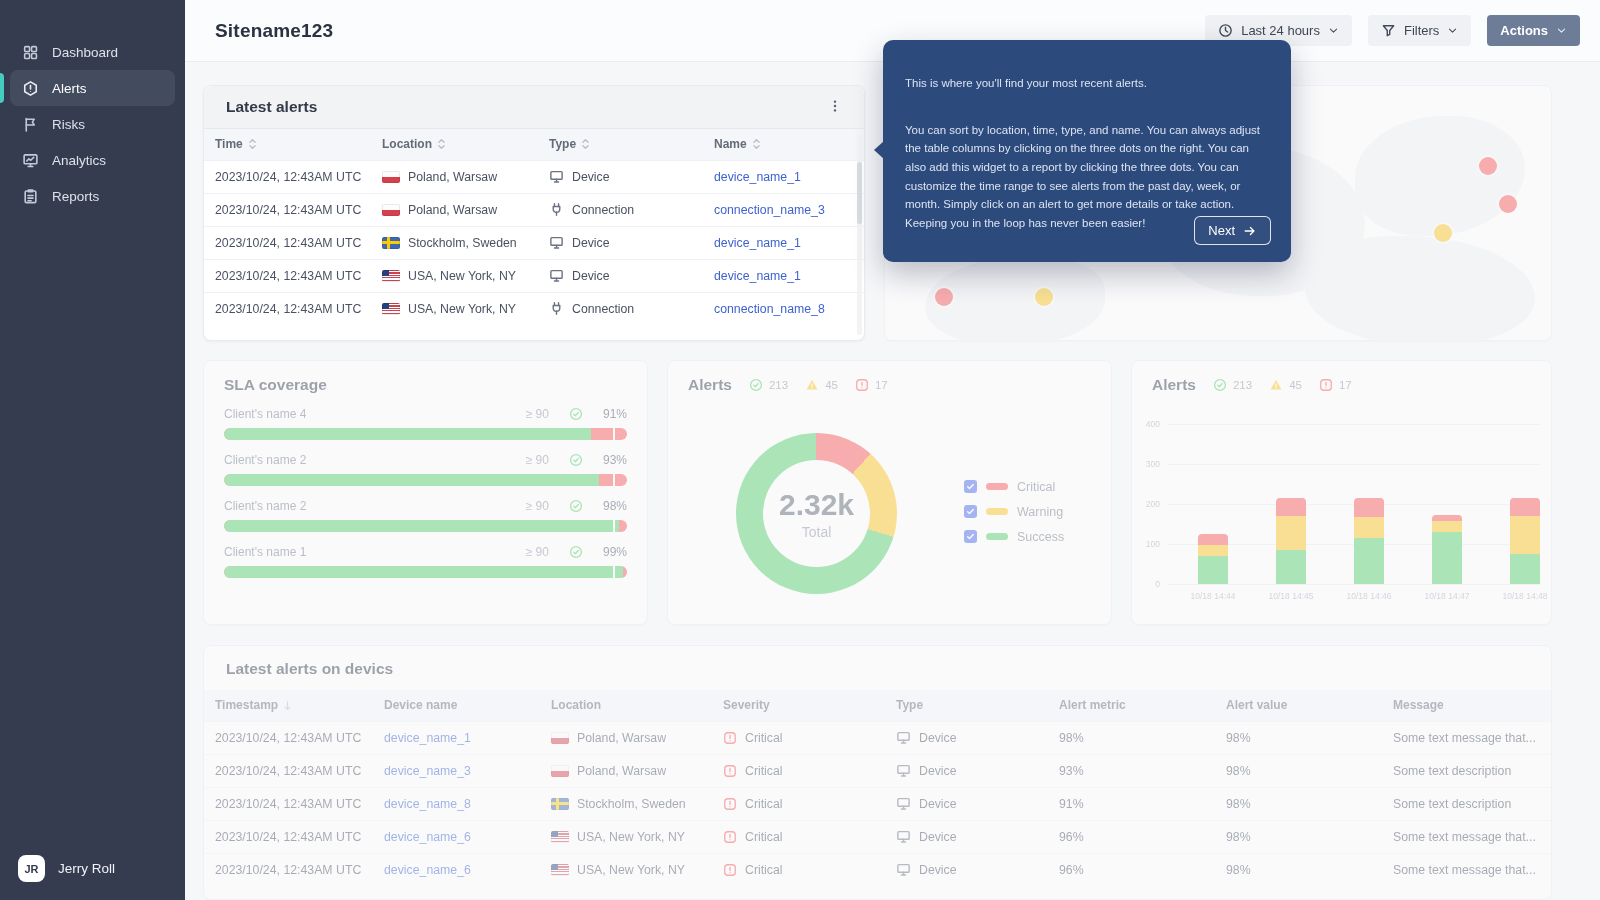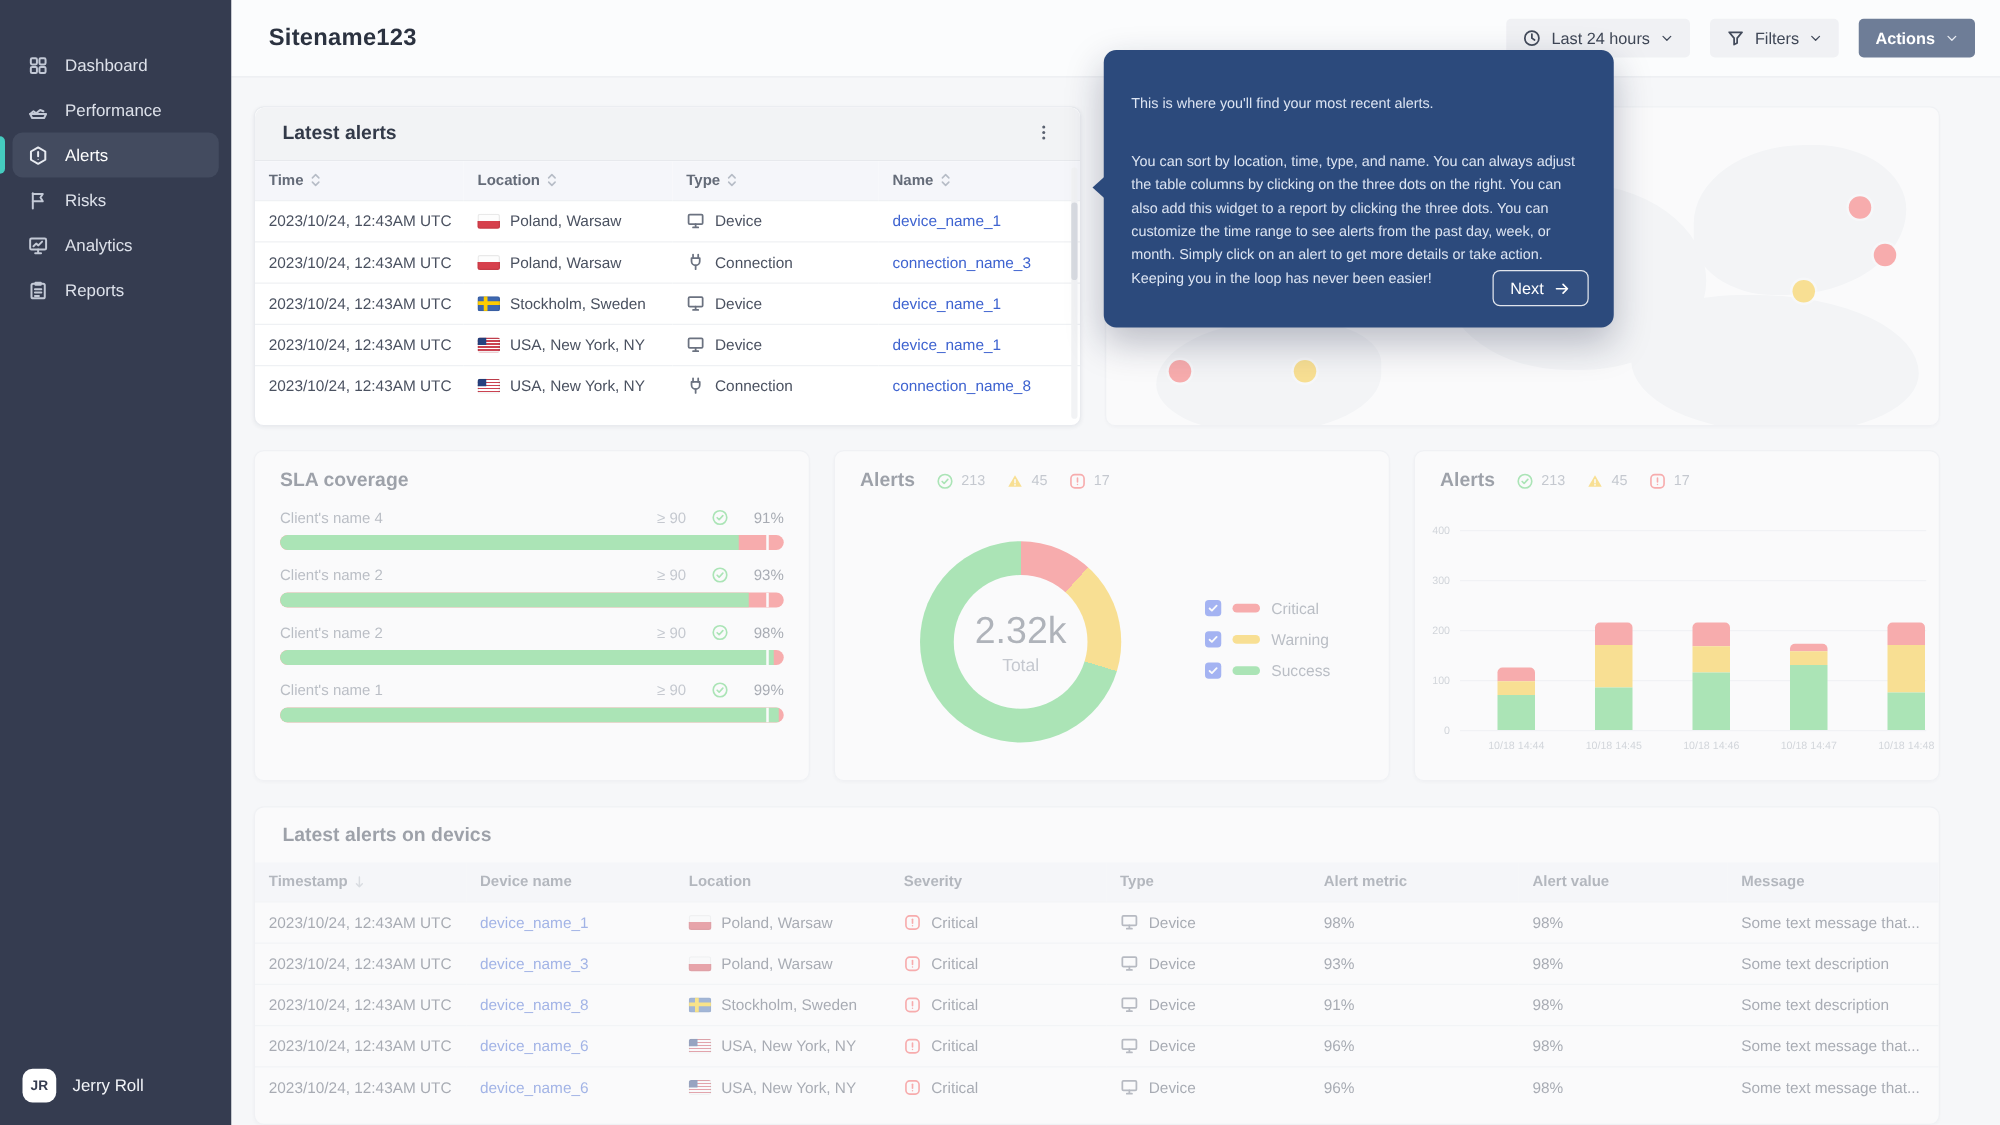--- a/index.html
+++ b/index.html
@@ -129,21 +129,21 @@
   #donut-card { left:667px; top:360px; width:445px; height:265px; }
   .donut { position:absolute; left:68px; top:72px; width:161px; height:161px; border-radius:50%; }
   .donut::after {
     content:""; position:absolute; left:27px; top:27px; width:107px; height:107px;
     border-radius:50%; background:#fff;
   }
   .donut-center {
     position:absolute; left:68px; top:72px; width:161px; height:161px;
     display:flex; flex-direction:column; align-items:center; justify-content:center; z-index:2;
   }
-  .donut-total { font-size:30px; font-weight:normal; color:#5B626E; }
+  .donut-total { font-size:30px; font-weight:bold; color:#5B626E; }
   .donut-sub { font-size:14px; color:#8A919E; margin-top:2px; }
   .legend { position:absolute; left:296px; top:113px; }
   .legend-row { display:flex; align-items:center; gap:9px; height:25px; cursor:pointer; }
   .checkbox {
     width:13px; height:13px; border-radius:3px; background:#4263EB;
     display:flex; align-items:center; justify-content:center; color:#fff;
   }
   .swatch { width:22px; height:7px; border-radius:4px; }
   .legend-label { font-size:12.5px; color:#737A87; }
 
@@ -196,29 +196,20 @@
   <div class="nav-item">
     <span class="icon">
           <svg width="17" height="17" viewBox="0 0 16 16" fill="none" stroke="currentColor" stroke-width="1.5" stroke-linecap="round" stroke-linejoin="round">
             <rect x="2.5" y="2.5" width="4.6" height="4.6" rx="1"></rect>
             <rect x="2.5" y="9" width="4.6" height="4.6" rx="1"></rect>
             <rect x="9" y="2.5" width="4.6" height="4.6" rx="1"></rect>
             <rect x="9" y="9" width="4.6" height="4.6" rx="1"></rect>
           </svg>
         </span>
         <span>Dashboard</span>
-  </div>
-  <div class="nav-item">
-    <span class="icon">
-          <svg width="17" height="17" viewBox="0 0 16 16" fill="none" stroke="currentColor" stroke-width="1.5" stroke-linecap="round" stroke-linejoin="round">
-            <path d="M2 10.5l2.5-2 2 1.5 3-2.5 2.5 1"></path>
-            <path d="M2 10.5h12l-1.5 3h-9z"></path>
-          </svg>
-        </span>
-        <span>Performance</span>
   </div>
   <div class="nav-item active">
     <span class="icon">
           <svg width="17" height="17" viewBox="0 0 16 16" fill="none" stroke="currentColor" stroke-width="1.5" stroke-linecap="round" stroke-linejoin="round">
             <path d="M8 1.8l5.4 3.1v6.2L8 14.2l-5.4-3.1V4.9z"></path>
             <path d="M8 5.2v3.2"></path>
             <circle cx="8" cy="10.8" r="0.5" fill="currentColor" stroke="none"></circle>
           </svg>
         </span>
         <span>Alerts</span>

